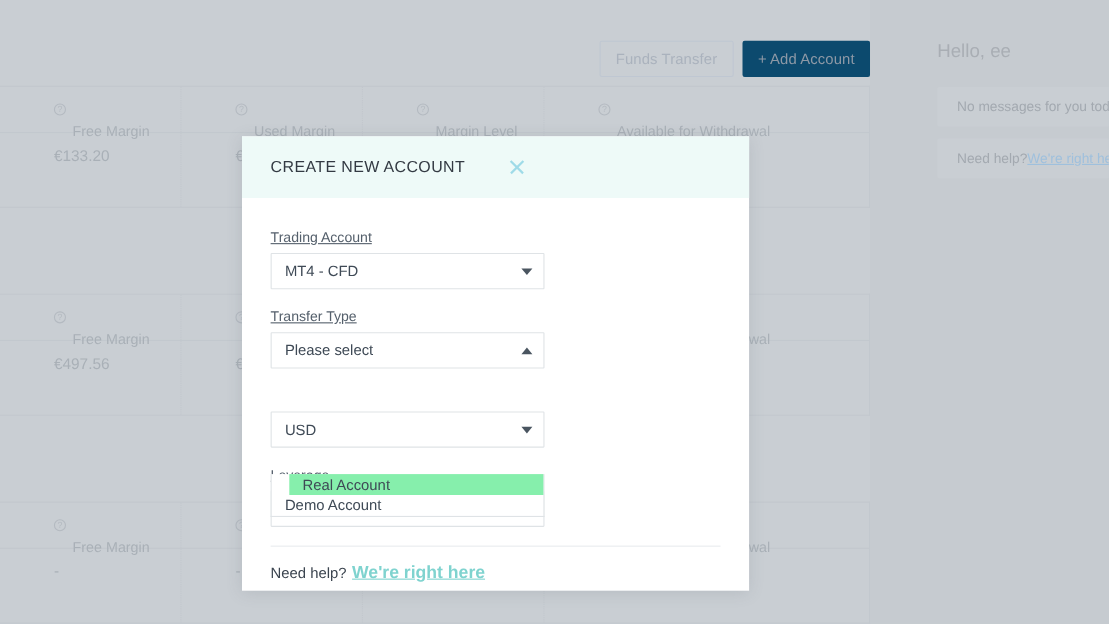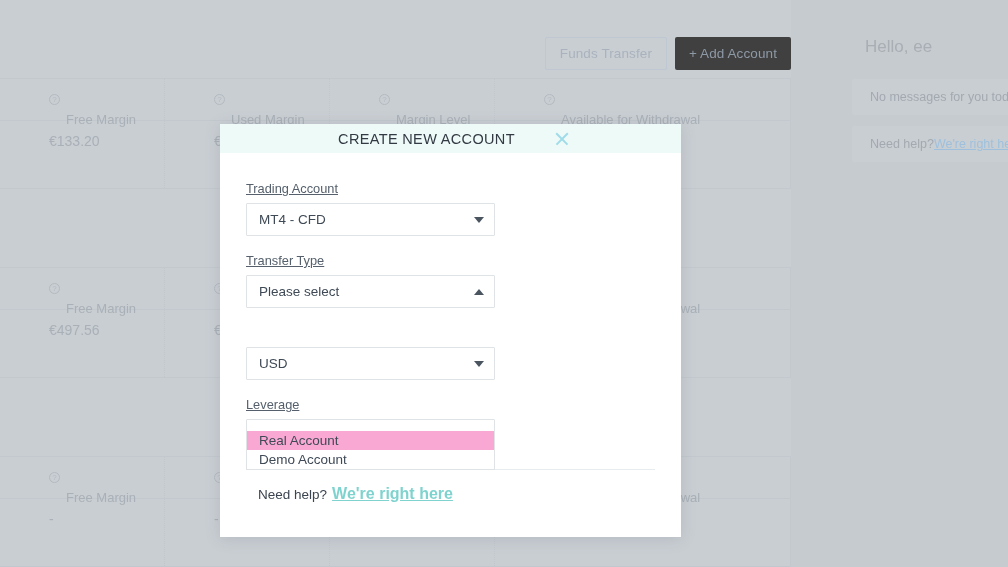--- a/index.html
+++ b/index.html
@@ -53,21 +53,21 @@
   .btn-ghost {
     border: 1px solid #bfc7d2;
     background: transparent;
     color: #aab2bd;
     font-size: 13.5px;
     padding: 8px 14px;
     border-radius: 2px;
     letter-spacing: .1px;
   }
   .btn-primary {
-    background: #404040;
+    background: #0c4a6e;
     color: #8e99a6;
     border: none;
     font-size: 13.5px;
     padding: 9px 14px;
     border-radius: 2px;
     letter-spacing: .1px;
   }
 
   
   .card {
@@ -133,21 +133,21 @@
   .vsep {
     position: absolute;
     top: 0; bottom: 0;
     width: 1px;
     border-left: 1px dotted #c2c7cd;
   }
 
   
   .greeting {
     position: absolute;
-    left: 74px;
+    left: 61px;
     top: 37px;
     font-size: 17px;
     color: #a9aeb4;
   }
   .panel-box {
     position: absolute;
     left: 61px;
     width: 220px;
     background: #c9ced3;
     border-radius: 2px;
@@ -168,25 +168,25 @@
     position: absolute;
     left: 220px;
     top: 124px;
     width: 461px;
     height: 413px;
     background: #ffffff;
     box-shadow: 0 2px 14px rgba(90,100,110,.18);
     z-index: 20;
   }
   .modal-header {
-    height: 29px;
+    height: 56px;
     background: #eefaf8;
     display: flex;
     align-items: center;
-    justify-content: center;
+    justify-content: flex-start;
     padding: 0 17px 0 26px;
     gap: 37px;
   }
   .modal-title {
     font-size: 14.5px;
     color: #333a43;
     letter-spacing: .35px;
   }
   .close-icon {
     width: 20px; height: 20px;
@@ -249,31 +249,31 @@
     z-index: 30;
   }
   .dd-option {
     height: 19px;
     line-height: 19px;
     padding: 0 12px;
     font-size: 13.5px;
     color: #3f4a56;
     cursor: pointer;
   }
-  .dd-option.active { background: #f9a8d4; }
+  .dd-option.active { background: #86efac; margin-left: 16px; }
 
   .divider {
     margin: 6px 26px 0 26px;
     border-top: 1px solid #e9ecee;
   }
   .modal-footer {
     display: flex;
     align-items: center;
     justify-content: space-between;
-    padding: 15px 26px 0 38px;
+    padding: 15px 26px 0 26px;
   }
   .help-text { font-size: 13.5px; color: #3b444f; }
   .help-link {
     color: #7fd3cf;
     text-decoration: underline;
     margin-left: 5px;
     font-weight: bold;
   }
   .create-btn {
     width: 140px;

